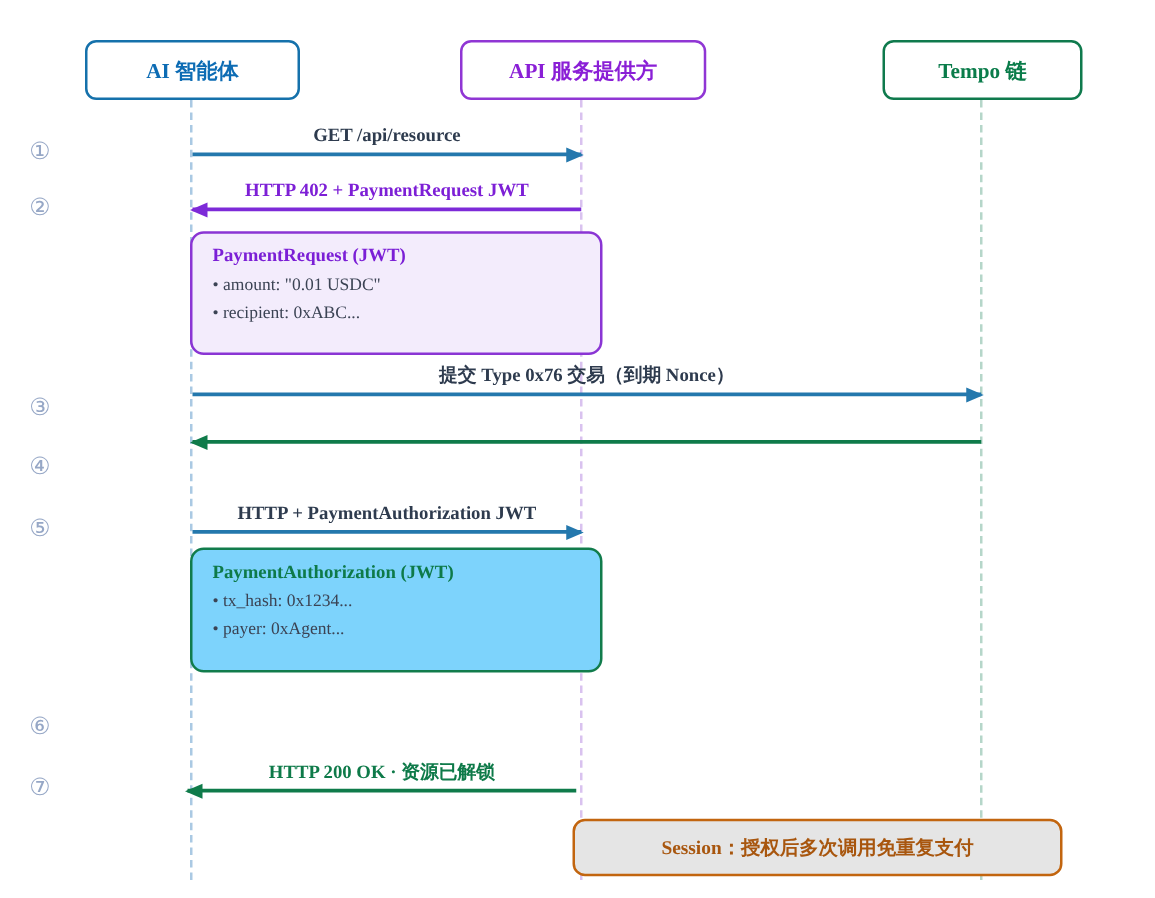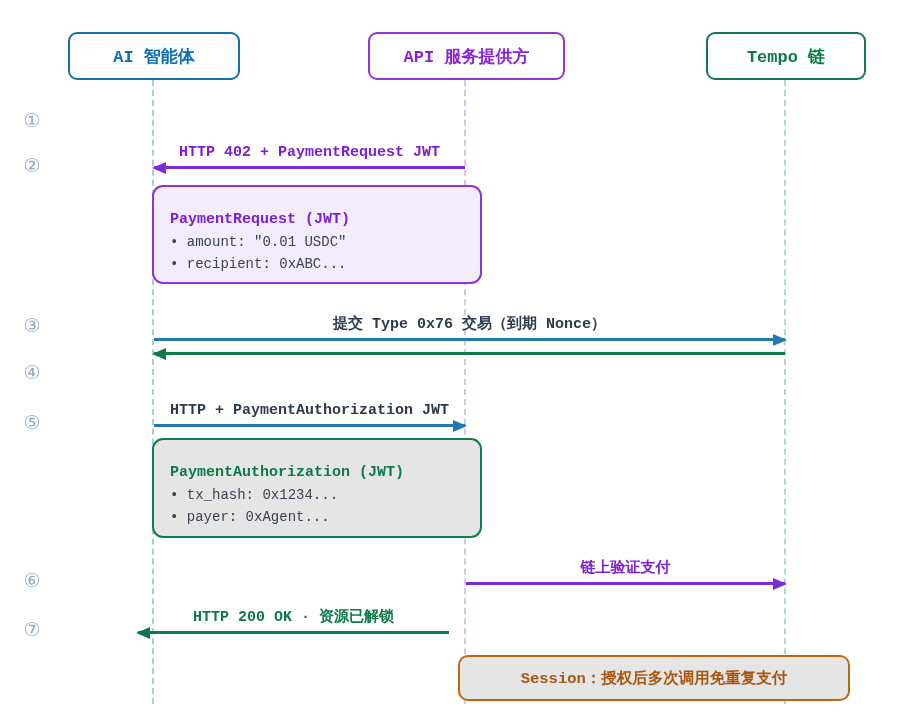--- a/index.html
+++ b/index.html
@@ -1,18 +1,18 @@
 <!DOCTYPE html>
 <html><head>
 <meta charset="utf-8">
 <style>
   html,body { margin:0; padding:0; background:#ffffff; }
   .stage {
     position:relative; width:924px; height:718px; background:#ffffff;
-    font-family:Liberation Mono, monospace; overflow:hidden;
+    font-family:Liberation Serif, serif; overflow:hidden;
   }
   
   .lifeline { position:absolute; top:80px; height:624px; width:0; border-left:2px dashed; }
   .ll-agent { left:152px; border-color:#aac9e3; }
   .ll-api   { left:464px; border-color:#d9c2ef; }
   .ll-tempo { left:784px; border-color:#b5d6c9; }
   
   .actor {
     position:absolute; top:32px; height:48px; background:#ffffff;
     border:2.5px solid; border-radius:9px; box-sizing:border-box;
@@ -45,24 +45,24 @@
     width:0; height:0; border-top:6px solid transparent; border-bottom:6px solid transparent;
   }
   .head-right { right:-2px; border-left:14px solid; }
   .head-left  { left:-2px;  border-right:14px solid; }
   .l-blue   .head { border-left-color:#2478ad; border-right-color:#2478ad; }
   .l-purple .head { border-left-color:#7d2ad8; border-right-color:#7d2ad8; }
   .l-green  .head { border-left-color:#0f7b4a; border-right-color:#0f7b4a; }
   
   .note {
     position:absolute; box-sizing:border-box; border:2.5px solid; border-radius:11px;
-    padding:24px 16px 8px 16px; z-index:4;
+    padding:10px 16px 8px 16px; z-index:4;
   }
   .note-purple { left:152px; top:185px; width:330px; height:99px; background:#f3ecfc; border-color:#8a35d4; }
-  .note-green  { left:152px; top:438px; width:330px; height:100px; background:#e5e5e5; border-color:#117c4c; }
+  .note-green  { left:152px; top:438px; width:330px; height:100px; background:#7dd3fc; border-color:#117c4c; }
   .note-title  { font-size:15px; font-weight:bold; margin-bottom:4px; }
   .note-purple .note-title { color:#7b1fd6; }
   .note-green  .note-title { color:#0e7a49; }
   .note-item   { font-size:14px; color:#3b4354; line-height:21.5px; }
   .note-item::before { content:"• "; color:#3b4354; }
   
   .session {
     position:absolute; left:458px; top:655px; width:392px; height:46px;
     box-sizing:border-box; background:#e5e5e5; border:2.5px solid #c2650f; border-radius:10px;
     display:flex; align-items:center; justify-content:center;
@@ -89,35 +89,41 @@
   </div>
 
   <div class="step" style="top:110px;">①</div>
   <div class="step" style="top:155px;">②</div>
   <div class="step" style="top:315px;">③</div>
   <div class="step" style="top:362px;">④</div>
   <div class="step" style="top:412px;">⑤</div>
   <div class="step" style="top:570px;">⑥</div>
   <div class="step" style="top:619px;">⑦</div>
 
+  <div class="msg" style="left:154px; top:100px; width:311px;">
+    <div class="msg-label t-dark">GET /api/resource</div>
+    <div class="msg-line l-blue">
+        <i class="head head-right"></i>
+      </div>
+  </div>
 
   <div class="msg" style="left:154px; top:144px; width:311px;">
     <div class="msg-label t-purple">HTTP 402 + PaymentRequest JWT</div>
     <div class="msg-line l-purple">
         <i class="head head-left"></i>
       </div>
   </div>
 
   <div class="note note-purple">
     <div class="note-title">PaymentRequest (JWT)</div>
     <div class="note-item">amount: "0.01 USDC"</div>
     <div class="note-item">recipient: 0xABC...</div>
   </div>
 
-  <div class="msg" style="left:154px; top:316px; width:631px;">
+  <div class="msg" style="left:154px; top:292px; width:631px;">
     <div class="msg-label t-dark">提交 Type 0x76 交易（到期 Nonce）</div>
     <div class="msg-line l-blue">
         <i class="head head-right"></i>
       </div>
   </div>
 
   <div class="msg" style="left:154px; top:352px; width:631px;">
     <div class="msg-line l-green">
         <i class="head head-left"></i>
       </div>
@@ -129,28 +135,22 @@
         <i class="head head-right"></i>
       </div>
   </div>
 
   <div class="note note-green">
     <div class="note-title">PaymentAuthorization (JWT)</div>
     <div class="note-item">tx_hash: 0x1234...</div>
     <div class="note-item">payer: 0xAgent...</div>
   </div>
 
-  <div class="msg" style="left:466px; top:560px; width:319px;">
-    <div class="msg-label t-purple">链上验证支付</div>
-    <div class="msg-line l-purple">
-        <i class="head head-right"></i>
-      </div>
-  </div>
 
-  <div class="msg" style="left:138px; top:609px; width:311px;">
+  <div class="msg" style="left:150px; top:609px; width:311px;">
     <div class="msg-label t-green">HTTP 200 OK · 资源已解锁</div>
     <div class="msg-line l-green">
         <i class="head head-left"></i>
       </div>
   </div>
 
   <div class="session">
     <span>Session：授权后多次调用免重复支付</span>
   </div>
 

